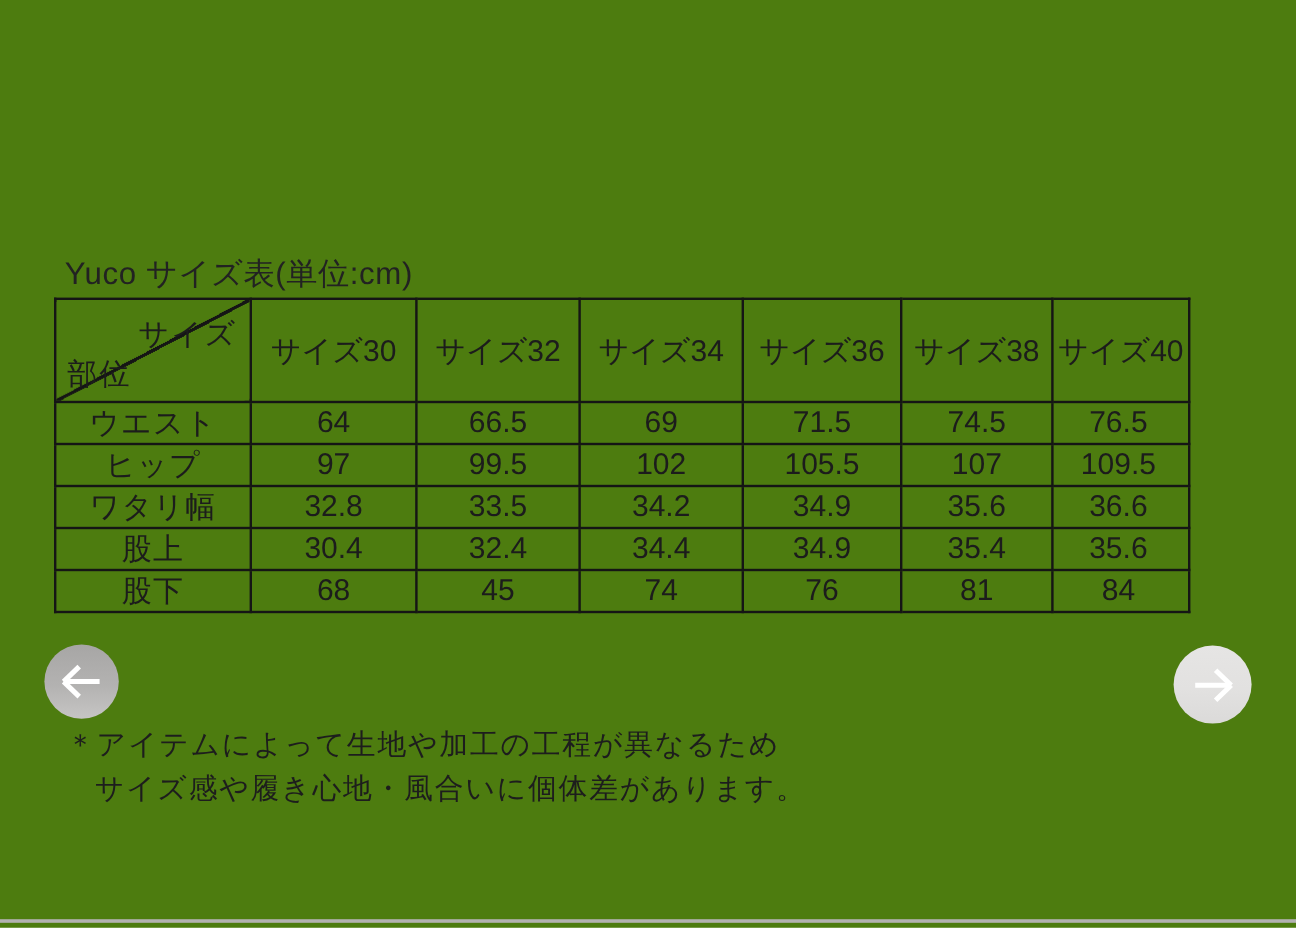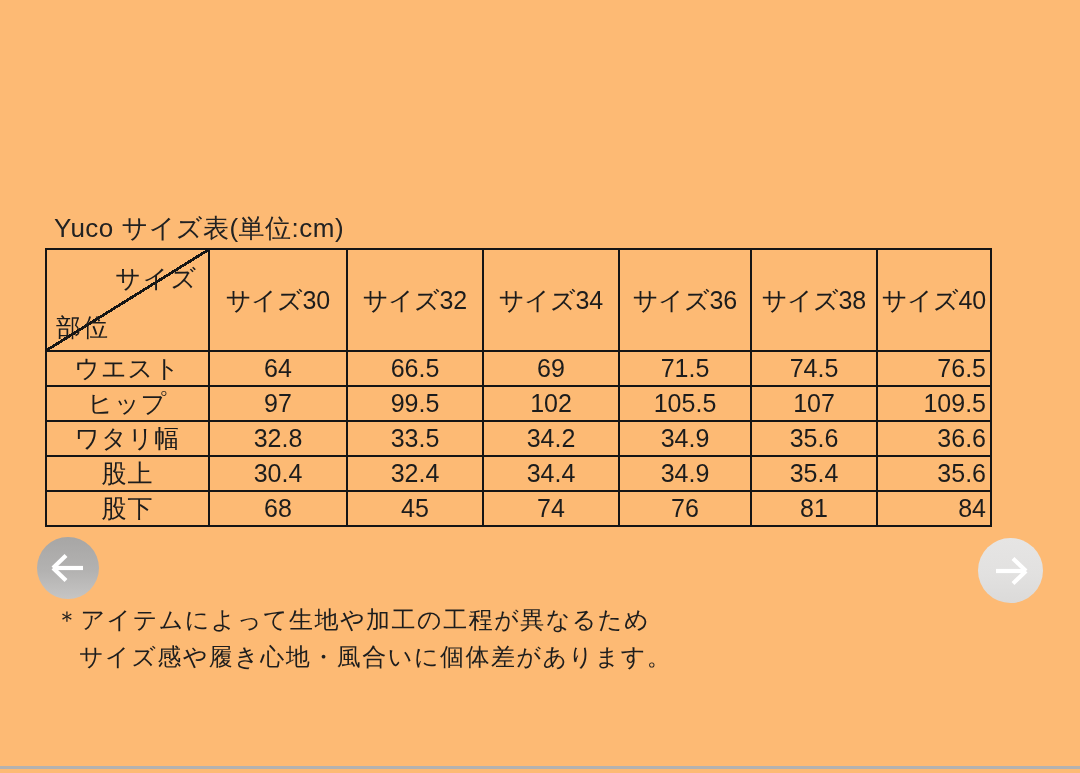--- a/index.html
+++ b/index.html
@@ -4,21 +4,21 @@
 <style>
   * { margin: 0; padding: 0; box-sizing: border-box; }
   html, body { width: 1080px; height: 773px; }
   body {
     font-family: "Liberation Sans", "DejaVu Sans", sans-serif;
     background: #ffffff;
     position: relative;
     overflow: hidden;
     color: #1d1d1d;
   }
-  .canvas { position: absolute; inset: 0; background: #fdba74; }
+  .canvas { position: absolute; inset: 0; background: #4d7c0f; }
 
   .page-title {
     position: absolute;
     left: 54px; top: 211px;
     font-size: 26px;
     letter-spacing: 0.5px;
     color: #222;
     white-space: nowrap;
   }
 
@@ -32,35 +32,35 @@
   .size-table td, .size-table th {
     border: 2.5px solid #151515;
     font-size: 25px;
     font-weight: normal;
     color: #1c1c1c;
     text-align: center;
     vertical-align: middle;
     overflow: hidden;
     white-space: nowrap;
   }
-  .size-table tr.header-row { height: 102px; }
+  .size-table tr.header-row { height: 86px; }
   .size-table tr.data-row { height: 29px; }
 
   td.corner-cell {
     position: relative;
     background-image: linear-gradient(to bottom right,
       transparent calc(50% - 1.4px),
       #151515 calc(50% - 1.4px),
       #151515 calc(50% + 1.4px),
       transparent calc(50% + 1.4px));
   }
   .corner-top { position: absolute; top: 12px; right: 10px; font-size: 25px; letter-spacing: 2px; }
   .corner-bottom { position: absolute; bottom: 6px; left: 9px; font-size: 25px; letter-spacing: 2px; }
 
-  .size-table td.col-last { text-align: right; padding-right: 4px; }
+  .size-table td.col-last { text-align: center; padding-right: 4px; }
   .size-table td.row-label { letter-spacing: 1px; }
 
   .note {
     position: absolute;
     font-size: 24px;
     letter-spacing: 1.5px;
     color: #1d1d1d;
     white-space: nowrap;
   }
   .note-1 { left: 106px; top: 555px; }

